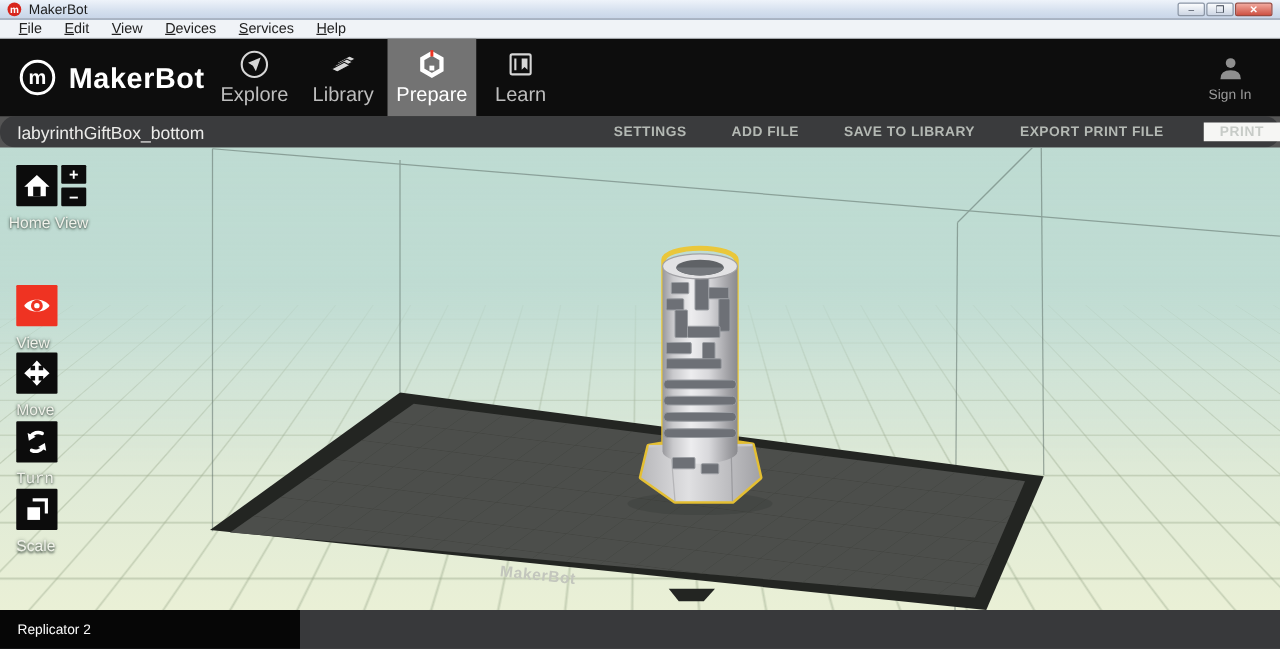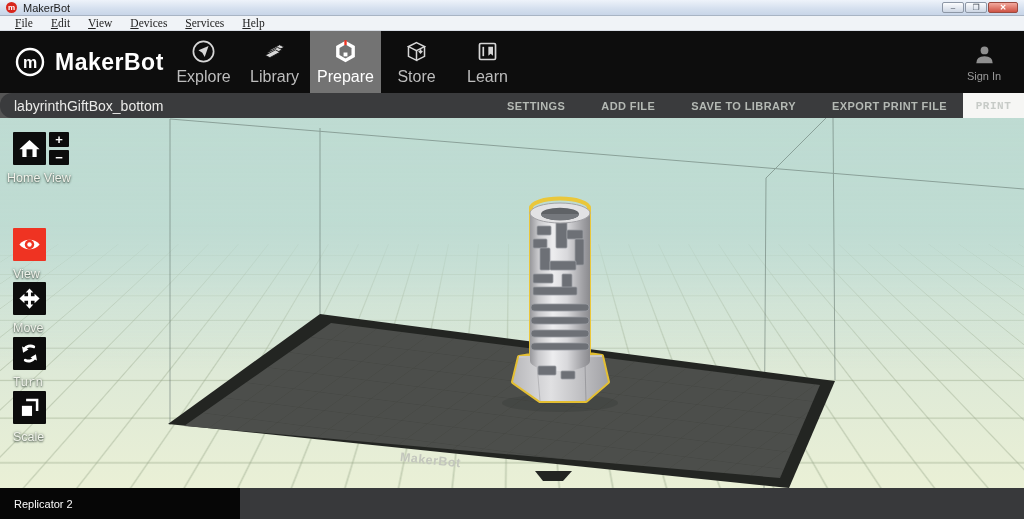--- a/index.html
+++ b/index.html
@@ -26,45 +26,45 @@
     width:22px;height:11px;border:1px solid #8d97a6;border-radius:2px;
     background:linear-gradient(#fcfdfe,#cdd6e4);
     font-size:8px;line-height:9px;color:#3c4452;text-align:center;cursor:default;
   }
   .winbtn.close{width:30px;background:linear-gradient(#f2a99e,#ce5244);color:#fff;border-color:#9a4a40;font-weight:bold;}
   
   .menubar{
     height:15px;background:#f0f3f7;border-bottom:1px solid #d8dde4;
     display:flex;align-items:center;padding-left:6px;gap:0;
   }
-  .menu-item{display:inline-block;font-size:11.5px;color:#222;padding:0 9px;line-height:14px;font-family:Liberation Serif, serif;}
+  .menu-item{display:inline-block;font-size:11.5px;color:#222;padding:0 9px;line-height:14px;}
   .menu-item::first-letter{text-decoration:underline;}
   
   .navbar{height:62px;background:#0d0d0d;position:relative;display:flex;align-items:center;}
   .brand{display:flex;align-items:center;gap:9px;margin-left:14px;}
   .brand .wordmark{color:#fff;font-size:23px;font-weight:bold;letter-spacing:.5px;}
   .nav-items{position:absolute;left:168px;top:0;height:62px;display:flex;}
   .nav-item{
     width:71px;height:62px;display:flex;flex-direction:column;align-items:center;justify-content:center;
     gap:3px;cursor:pointer;
   }
   .nav-item .nav-label{font-size:16px;color:#bdbdbd;}
   .nav-item.active{background:#737373;}
   .nav-item.active .nav-label{color:#fff;}
   .signin{position:absolute;right:8px;top:0;height:62px;width:64px;display:flex;flex-direction:column;align-items:center;justify-content:center;gap:2px;cursor:pointer;}
   .signin .nav-label{font-size:11px;color:#9a9a9a;}
   
   .filebar{height:25px;background:#3a3b3d;display:flex;align-items:center;position:relative;border-radius:12px;}
   .filename{margin-left:14px;font-size:14px;color:#ebebe9;flex:1;}
-  .file-actions{display:flex;align-items:center;gap:36px;margin-right:16px;}
+  .file-actions{display:flex;align-items:center;gap:36px;margin-right:32px;}
   .action-btn{font-size:11px;font-weight:bold;letter-spacing:.4px;color:#b4b9b4;cursor:pointer;white-space:nowrap;}
   .print-btn{
-    width:61px;height:25px;background:#f6f6f4;color:#c7cbc7;
+    width:61px;height:15px;background:#f6f6f4;color:#c7cbc7;
     font-size:11px;font-weight:bold;letter-spacing:.5px;
-    display:flex;align-items:center;justify-content:center;font-family:Liberation Mono, monospace;
+    display:flex;align-items:center;justify-content:center;
   }
   
   .viewport{
     position:relative;height:370px;overflow:hidden;
     background:linear-gradient(180deg,#bedbd2 0%,#cde2d7 38%,#dde9d7 66%,#eaf0d6 100%);
   }
   .floor{
     position:absolute;left:-512px;top:126px;width:2048px;height:1400px;
     background-image:
       repeating-linear-gradient(90deg, rgba(150,166,136,.42) 0 1px, transparent 1px 30px),
@@ -151,31 +151,20 @@
         </svg>
         <span class="nav-label">Library</span>
       </div>
       <div class="nav-item active">
         <svg width="27" height="27" viewBox="0 0 32 32">
           <polygon points="16,5.5 25.1,10.75 25.1,21.25 16,26.5 6.9,21.25 6.9,10.75" fill="none" stroke="#fff" stroke-width="4"></polygon>
           <rect x="14.6" y="2.5" width="2.8" height="6" fill="#ef3322"></rect>
           <rect x="13.7" y="17.2" width="4.6" height="4.6" fill="#fff"></rect>
         </svg>
         <span class="nav-label">Prepare</span>
-      </div>
-      <div class="nav-item">
-        <svg width="27" height="27" viewBox="0 0 32 32">
-          <g fill="none" stroke="#d6d6d6" stroke-width="1.8">
-            <polygon points="16,5.5 25.5,10.2 16,15 6.5,10.2"></polygon>
-            <polyline points="6.5,10.2 6.5,21.8 16,26.5 16,15"></polyline>
-            <polyline points="25.5,10.2 25.5,21.8 16,26.5"></polyline>
-            <path d="M20.8,13.2 v4.2 M18.7,15.3 l2.1,2.4 2.1,-2.4"></path>
-          </g>
-        </svg>
-        <span class="nav-label">Store</span>
       </div>
       <div class="nav-item">
         <svg width="27" height="27" viewBox="0 0 32 32">
           <rect x="6.5" y="6.5" width="19" height="19" rx="1.5" fill="none" stroke="#d6d6d6" stroke-width="2"></rect>
           <path d="M17,10.5 h5.5 V21 l-2.75,-2.4 -2.75,2.4 Z" fill="#d6d6d6"></path>
           <path d="M11,10.5 V21.5" stroke="#d6d6d6" stroke-width="2" fill="none"></path>
         </svg>
         <span class="nav-label">Learn</span>
       </div>
     </div>

